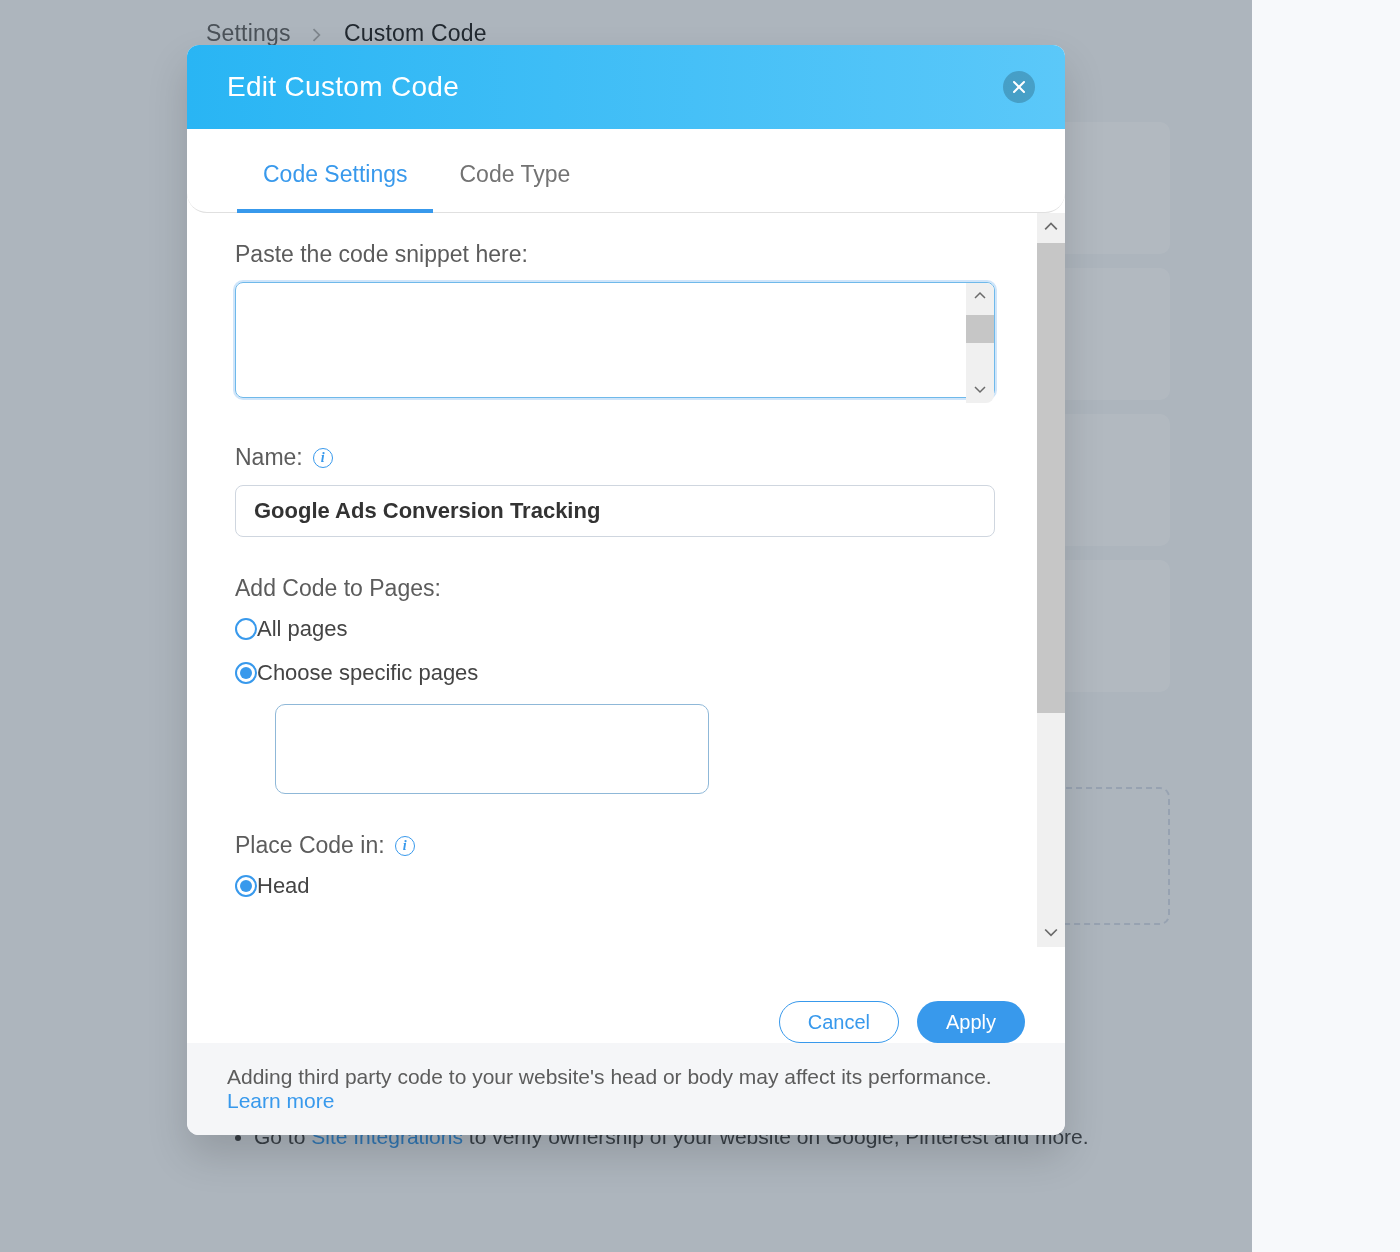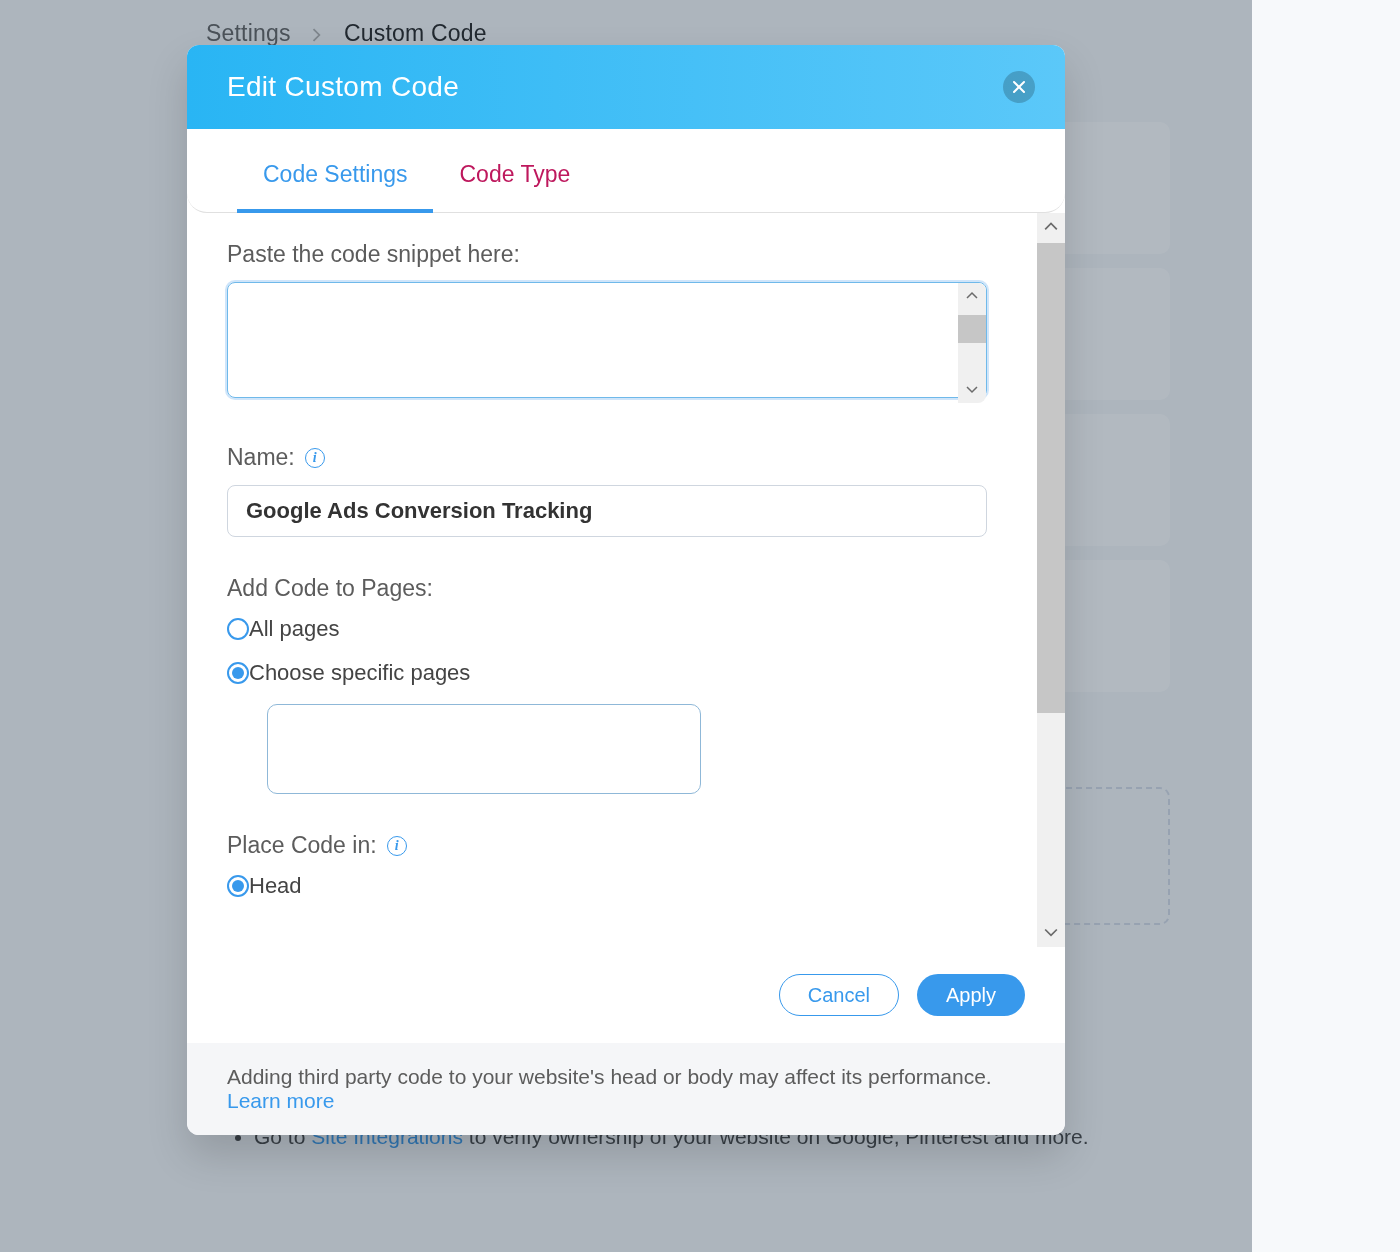--- a/index.html
+++ b/index.html
@@ -148,40 +148,41 @@
     display: flex;
     align-items: flex-end;
     padding-left: 50px;
     gap: 0;
     border-bottom: 1px solid #e0e0e0;
     border-radius: 20px;
   }
   .tab {
     font-size: 23px;
     font-weight: 300;
-    color: #be185d;
+    color: #737373;
     padding: 24px 26px;
     cursor: pointer;
     position: relative;
   }
   .tab.active {
     color: var(--wix-blue);
   }
   .tab.active::after {
     content: "";
     position: absolute;
     left: 0; right: 0; bottom: -1px;
     height: 4px;
     background: var(--wix-blue);
   }
 
   
   .modal-body-wrap {
     position: relative;
     display: flex;
+    padding-left: 8px;
   }
   .modal-body {
     flex: 1;
     padding: 28px 40px 30px 40px;
     font-size: 22px;
     color: #444;
     font-weight: 300;
   }
   .fake-scrollbar {
     width: 28px;
@@ -313,21 +314,21 @@
     border: 1px solid #8fb8d8;
     border-radius: 10px;
   }
 
   
   .modal-actions {
     height: 96px;
     border-top: 0;
     display: flex;
     justify-content: flex-end;
-    align-items: center;
+    align-items: flex-end;
     gap: 18px;
     padding: 0 40px;
   }
   .btn {
     height: 42px;
     border-radius: 21px;
     padding: 0 28px;
     font-size: 20px;
     font-weight: 300;
     cursor: pointer;

